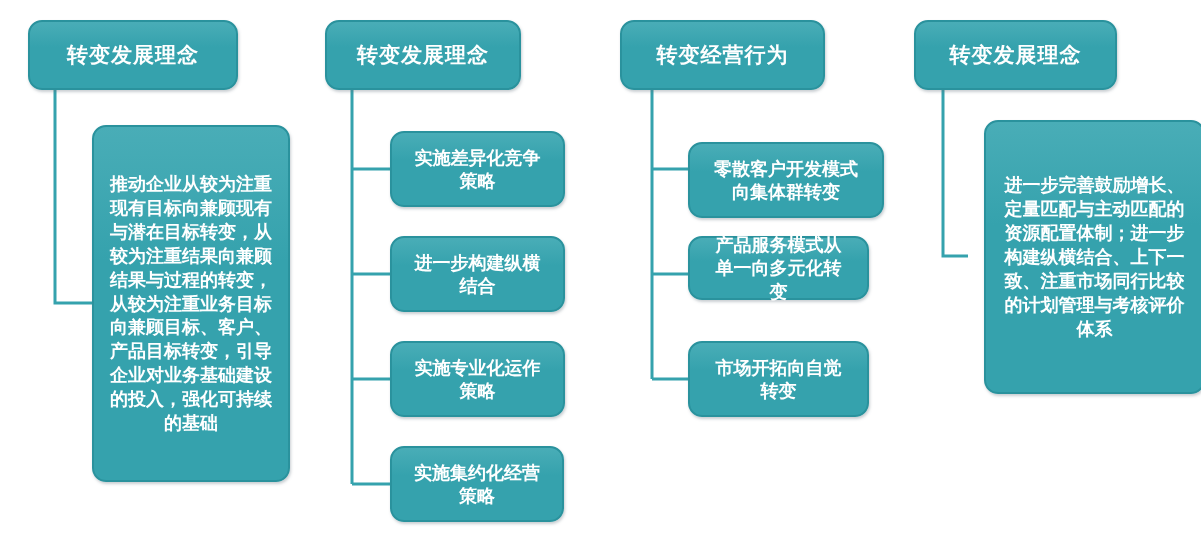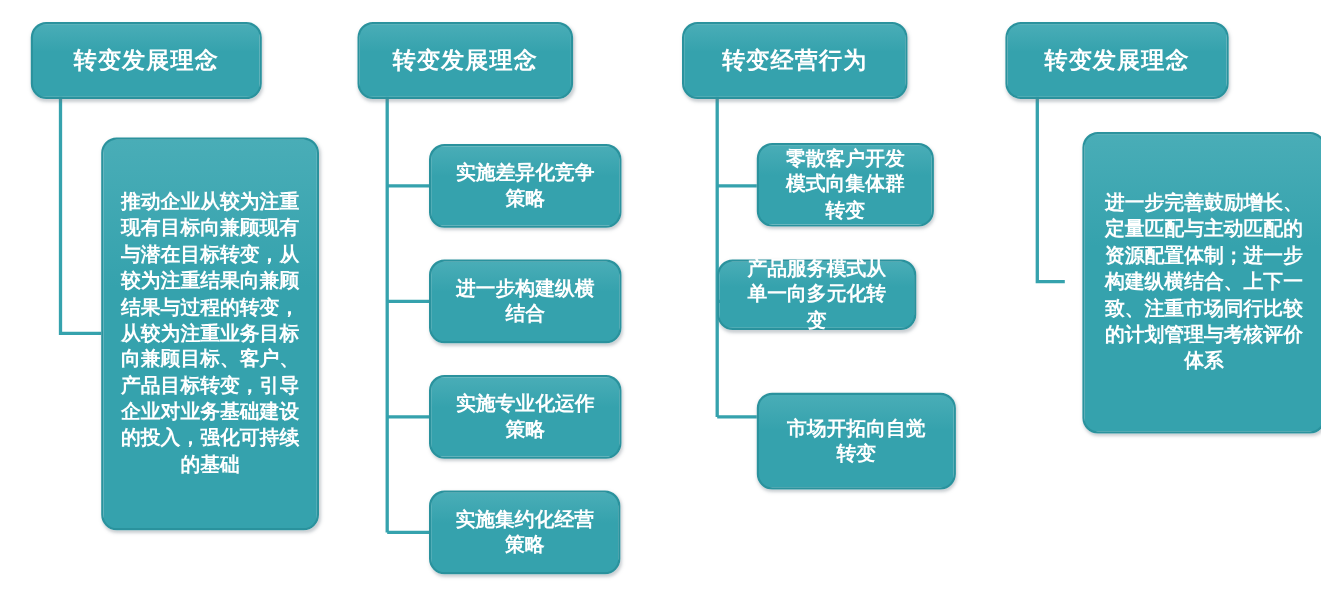--- a/index.html
+++ b/index.html
@@ -57,20 +57,20 @@
   <div class="node hdr" style="left:28px;top:20px;width:210px;height:70px">转变发展理念</div>
   <div class="node bodytext" style="left:92px;top:125px;width:198px;height:357px">推动企业从较为注重现有目标向兼顾现有与潜在目标转变，从较为注重结果向兼顾结果与过程的转变，从较为注重业务目标向兼顾目标、客户、产品目标转变，引导企业对业务基础建设的投入，强化可持续的基础</div>
 
   <div class="node hdr" style="left:325px;top:20px;width:196px;height:70px">转变发展理念</div>
   <div class="node child" style="left:390px;top:131px;width:175px;height:76px">实施差异化竞争策略</div>
   <div class="node child" style="left:390px;top:236px;width:175px;height:76px">进一步构建纵横结合</div>
   <div class="node child" style="left:390px;top:341px;width:175px;height:76px">实施专业化运作策略</div>
   <div class="node child" style="left:390px;top:446px;width:174px;height:76px">实施集约化经营策略</div>
 
   <div class="node hdr" style="left:620px;top:20px;width:205px;height:70px">转变经营行为</div>
-  <div class="node child" style="left:688px;top:130px;width:161px;height:76px">零散客户开发模式向集体群转变</div>
-  <div class="node child" style="left:652px;top:236px;width:181px;height:64px">产品服务模式从单一向多元化转变</div>
-  <div class="node child" style="left:688px;top:357px;width:181px;height:88px">市场开拓向自觉转变</div>
+  <div class="node child" style="left:688px;top:142px;width:196px;height:76px">零散客户开发模式向集体群转变</div>
+  <div class="node child" style="left:688px;top:236px;width:181px;height:64px">产品服务模式从单一向多元化转变</div>
+  <div class="node child" style="left:688px;top:341px;width:181px;height:76px">市场开拓向自觉转变</div>
 
   <div class="node hdr" style="left:914px;top:20px;width:203px;height:70px">转变发展理念</div>
   <div class="node bodytext" style="left:984px;top:120px;width:221px;height:274px">进一步完善鼓励增长、定量匹配与主动匹配的资源配置体制；进一步构建纵横结合、上下一致、注重市场同行比较的计划管理与考核评价体系</div>
 
 </div>
 
 </body></html>

